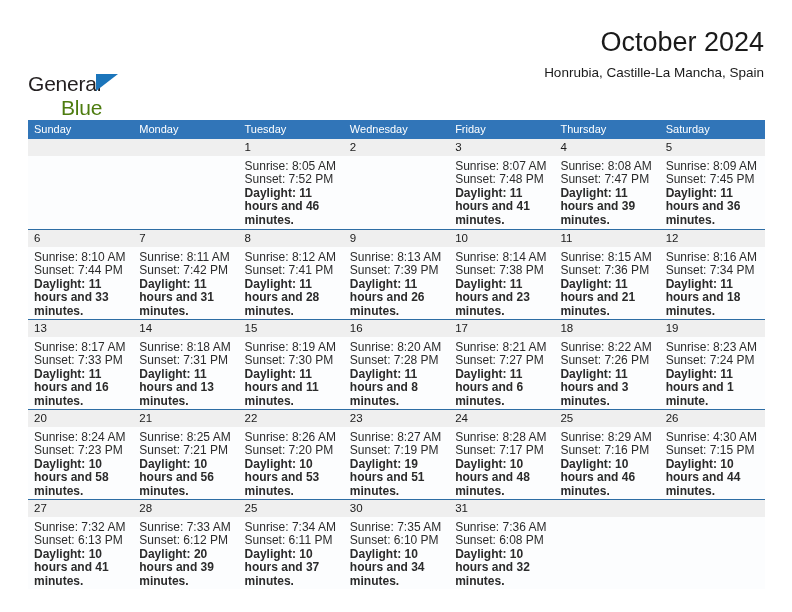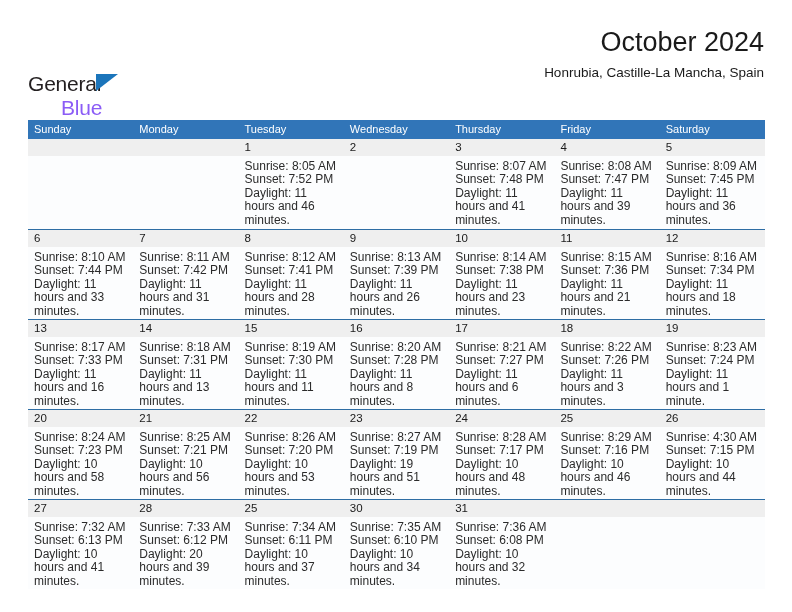--- a/index.html
+++ b/index.html
@@ -51,21 +51,21 @@
     left: 68px;
     top: 1px;
     width: 0;
     height: 0;
     border-left: 22px solid #1b75bb;
     border-bottom: 17px solid transparent;
   }
   .brand-line2 {
     font-size: 21px;
     line-height: 21px;
-    color: #8b5cf6;
+    color: #4d7c0f;
     margin-left: 33px;
     margin-top: 2px;
     letter-spacing: -0.2px;
     white-space: nowrap;
   }
   .title-wrap {
     position: absolute;
     right: 0;
     top: 0;
     text-align: right;
@@ -140,20 +140,21 @@
     padding: 4px 6px 0 6px;
     font-size: 12px;
     line-height: 13.4px;
     color: #2b2b2b;
   }
   .info div {
     white-space: nowrap;
   }
   .info .wrap2 {
     white-space: normal;
+    font-weight: bold;
   }
 </style>
 </head>
 <body>
 
 <div class="page">
 
   <div class="top">
 
     <div class="brand">
@@ -170,22 +171,22 @@
     </div>
 
   </div>
 
   <div class="calendar">
     <div class="dow-row" id="dow-row">
         <div class="dow">Sunday</div>
         <div class="dow">Monday</div>
         <div class="dow">Tuesday</div>
         <div class="dow">Wednesday</div>
+        <div class="dow">Friday</div>
         <div class="dow">Thursday</div>
-        <div class="dow">Friday</div>
         <div class="dow">Saturday</div>
       </div>
     <div id="weeks-container">
         <div class="week first">
           <div class="cell empty">
             <div class="daynum"></div>
           </div>
           <div class="cell empty">
             <div class="daynum"></div>
           </div>

